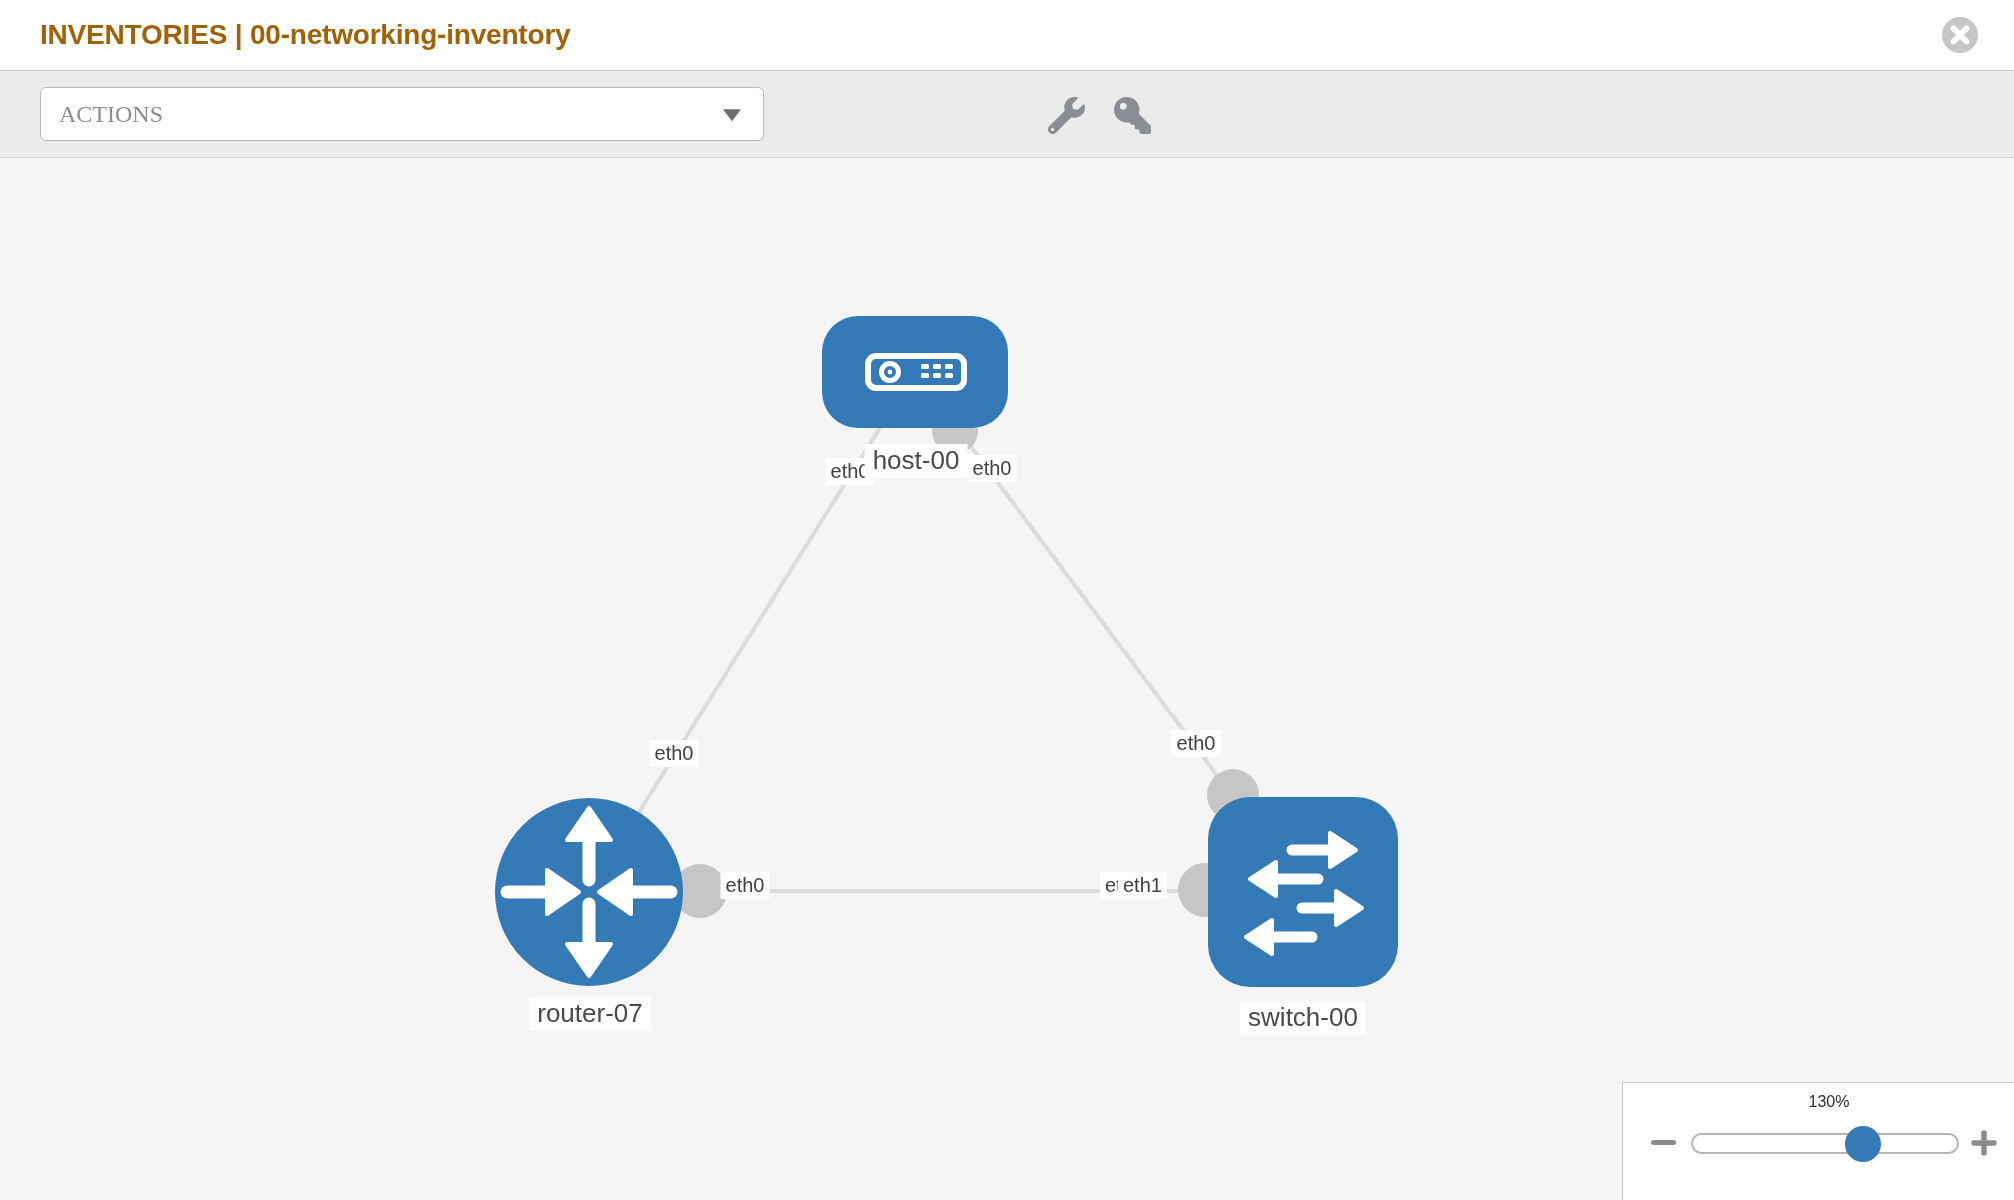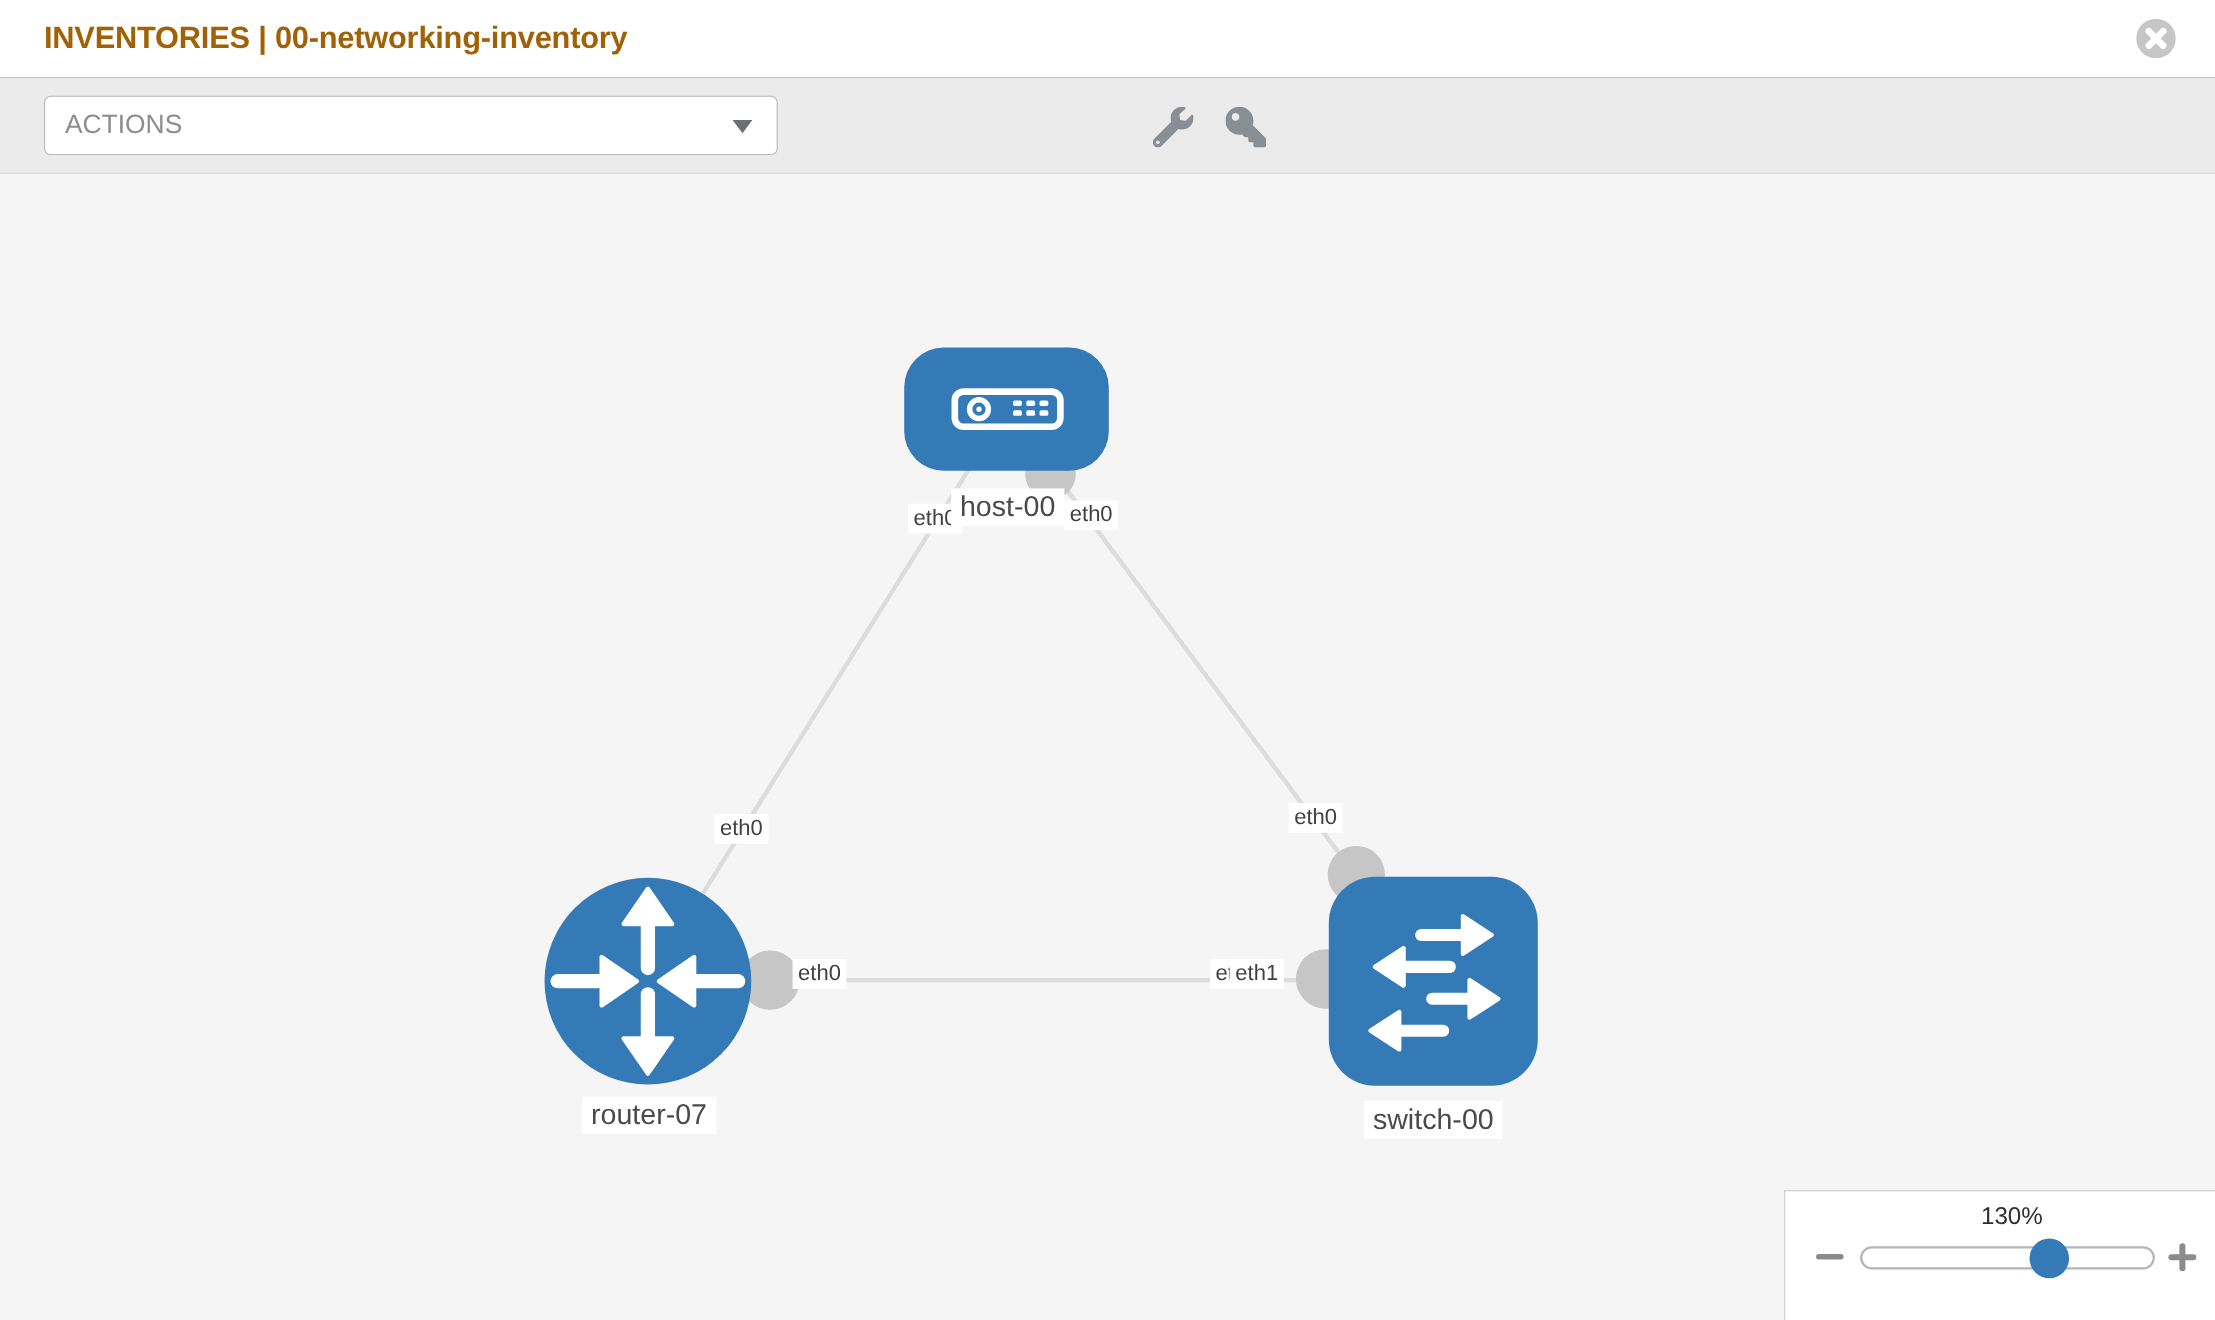--- a/index.html
+++ b/index.html
@@ -15,21 +15,21 @@
   
   .toolbar { position:relative; width:100%; height:88px; background:#ebebeb;
              border-top:1px solid #c6c6c6; border-bottom:1px solid #d2d2d2; }
   .select-box { position:absolute; top:16px; height:54px; background:#fff;
                 border:1px solid #b9b9b9; border-radius:6px; cursor:pointer; }
   .select-box .sel-label { position:absolute; left:18px; top:50%; transform:translateY(-50%);
                            font-size:24px; color:#8d8d8d; }
   .caret { position:absolute; right:22px; top:50%; transform:translateY(-40%);
            width:0; height:0; border-left:9px solid transparent;
            border-right:9px solid transparent; border-top:12px solid #6b6f73; }
-  .actions-box { left:40px;  width:667px; }
+  .actions-box { left:40px;  width:724px;font-family:Liberation Serif, serif; }
   .search-box  { left:1181px; width:799px; }
   .tool-icon { position:absolute; top:26px; width:37px; height:37px; cursor:pointer; }
   .wrench-pos { left:1048px; }
   .key-pos    { left:1114px; }
 
   
   .canvas { position:relative; width:100%; height:1042px; background:#f5f5f5; overflow:hidden; }
   .canvas svg.topology { position:absolute; left:0; top:0; z-index:1; }
 
   .chip { position:absolute; background:#ffffff; color:#404040; white-space:nowrap;
@@ -37,21 +37,21 @@
   .iface-chip { font-size:20px; padding:2px 5px; z-index:2; }
   .iface-chip.overlay { z-index:3; }
   .node-chip  { font-size:26px; padding:2px 8px; z-index:4; color:#4a4a4a; }
   .ctr { transform:translateX(-50%); }
 
   
   .zoom-panel { position:absolute; left:1622px; top:924px; width:392px; height:118px;
                 background:#fff; border-left:1px solid #c9c9c9; border-top:1px solid #c9c9c9;
                 z-index:5; }
   .zoom-value { position:absolute; left:166px; top:10px; width:80px; text-align:center;
-                font-size:22px; color:#2e2e2e; }
+                font-size:16px; color:#2e2e2e; }
   .zoom-minus { position:absolute; left:28px; top:57px; width:25px; height:5px;
                 background:#8b8b8b; border-radius:3px; cursor:pointer; }
   .zoom-track { position:absolute; left:68px; top:50px; width:268px; height:21px;
                 background:#fff; border:2px solid #b5b5b5; border-radius:11px; cursor:pointer; }
   .zoom-thumb { position:absolute; left:222px; top:43px; width:36px; height:36px;
                 background:#337ab7; border-radius:50%; cursor:pointer; }
   .zoom-plus  { position:absolute; left:348px; top:47px; width:26px; height:26px; cursor:pointer; }
 </style>
 </head>
 <body>

